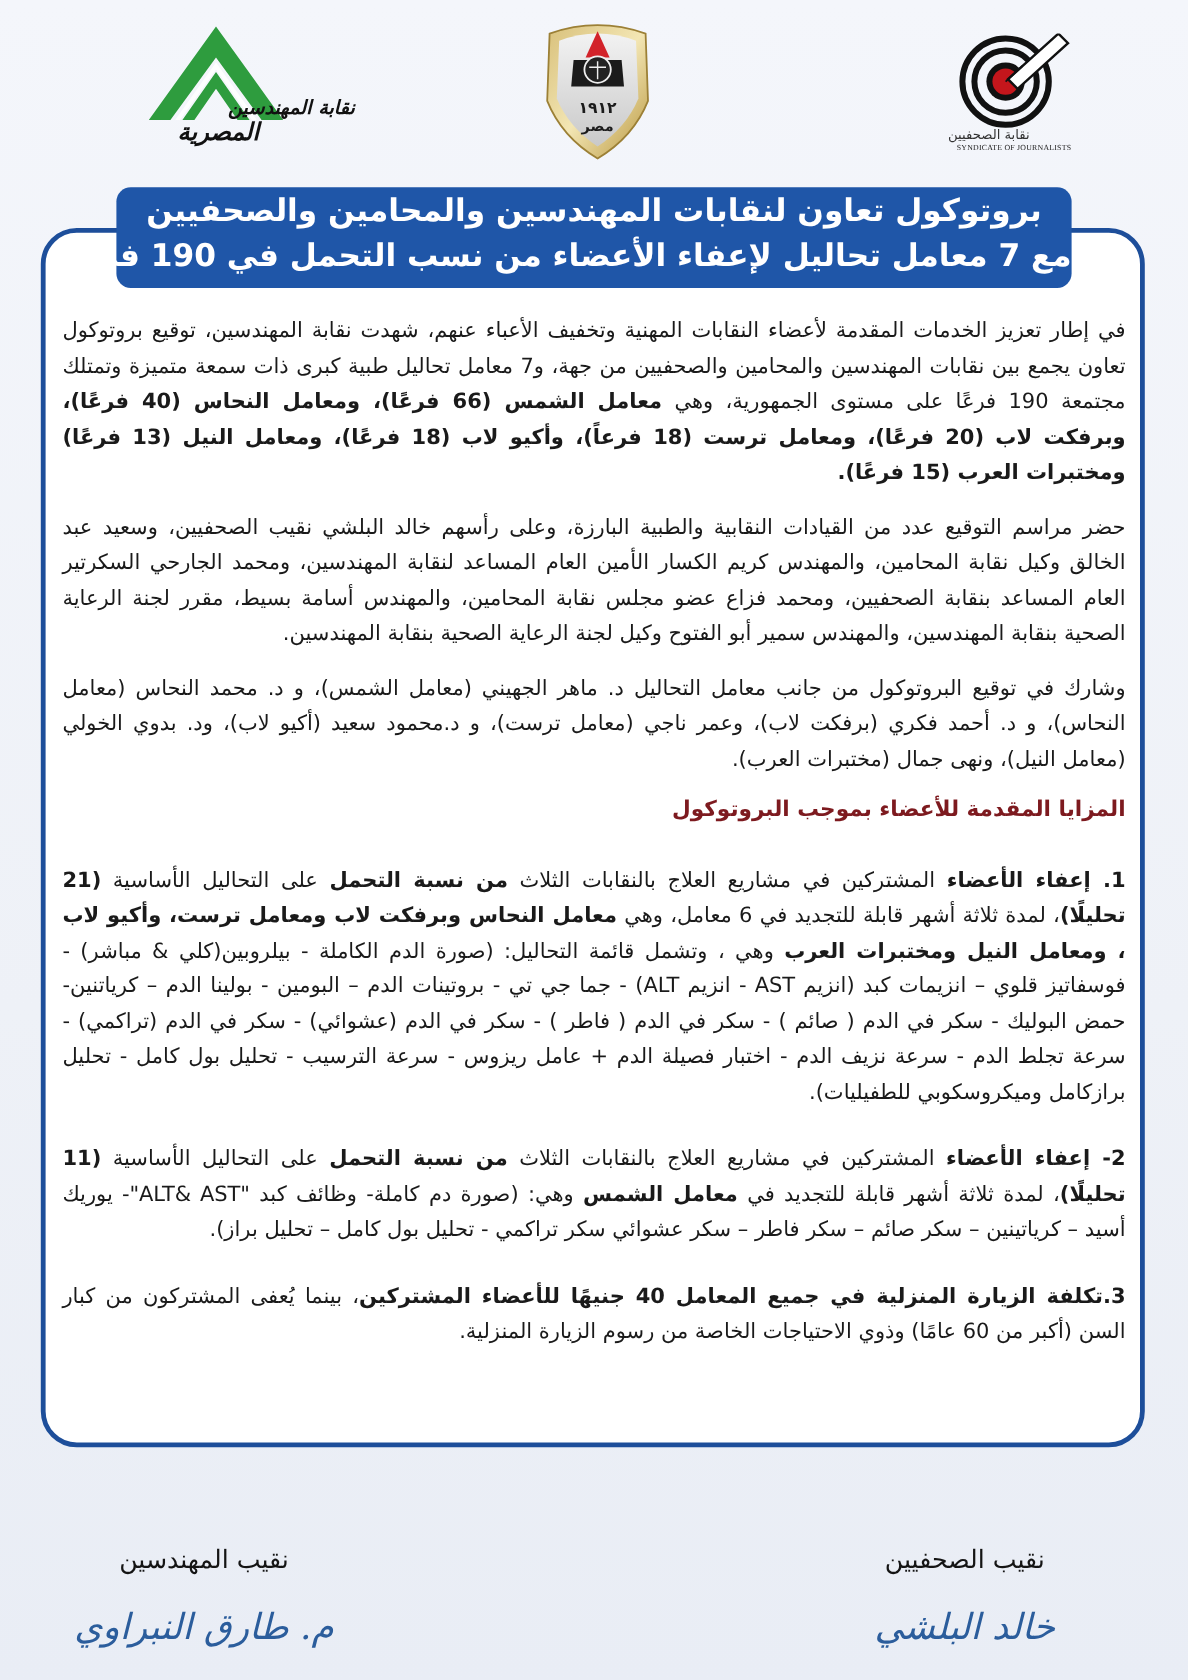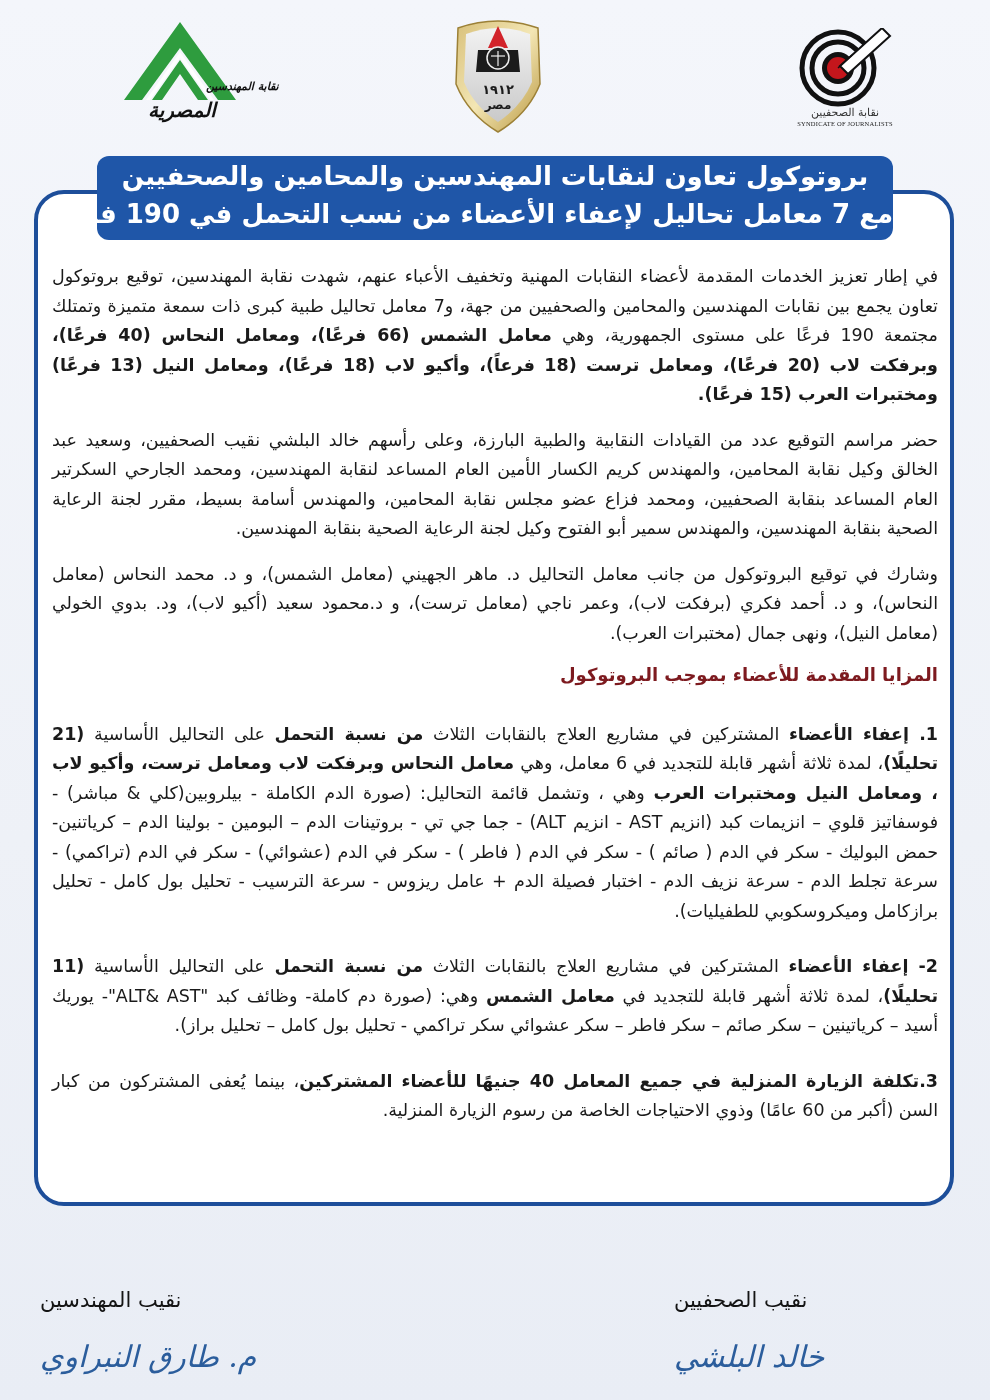--- a/index.html
+++ b/index.html
@@ -8,23 +8,23 @@
     background: linear-gradient(180deg, #f4f6fb 0%, #eef1f7 60%, #e9edf5 100%);
     font-family: "DejaVu Sans", sans-serif;
     position: relative;
     color: #1c1c1c;
   }
   .logos { position: absolute; top: 0; left: 0; width: 990px; height: 160px; }
   .logo { position: absolute; }
   .logo-eng { left: 118px; top: 18px; width: 180px; height: 110px; }
   .logo-law { left: 448px; top: 14px; width: 100px; height: 120px; }
   .logo-jour { left: 790px; top: 28px; width: 110px; height: 100px; }
-  .jour-text-ar { position: absolute; left: 0; top: 78px; width: 110px; text-align: center; font-size: 11px; color: #333; font-family: "DejaVu Serif", serif; direction: rtl; }
+  .jour-text-ar { position: absolute; left: 0; top: 78px; width: 110px; text-align: left; font-size: 11px; color: #333; font-family: "DejaVu Serif", serif; direction: rtl; }
   .jour-text-en { position: absolute; left: 0; top: 92px; width: 110px; text-align: center; font-size: 6.5px; color: #222; font-family: "Liberation Serif", serif; letter-spacing: 0.2px; }
-  .eng-text1 { position: absolute; left: 88px; top: 62px; font-size: 11px; font-weight: bold; font-style: italic; color: #111; direction: rtl; white-space: nowrap; font-family: "DejaVu Sans", sans-serif; }
+  .eng-text1 { position: absolute; left: 72px; top: 62px; font-size: 16px; font-weight: bold; font-style: italic; color: #111; direction: rtl; white-space: nowrap; font-family: "DejaVu Sans", sans-serif; }
   .eng-text2 { position: absolute; left: 30px; top: 80px; font-size: 20px; font-weight: bold; font-style: italic; color: #111; direction: rtl; white-space: nowrap; font-family: "DejaVu Sans", sans-serif; }
 
   .card {
     position: absolute; left: 34px; top: 190px; width: 920px; height: 1016px;
     border: 4px solid #1d4e9a; border-radius: 30px; background: #ffffff;
     box-sizing: border-box;
   }
   .banner {
     position: absolute; left: 97px; top: 156px; width: 796px; height: 84px;
     background: #1f56a8; border-radius: 12px; color: #ffffff;
@@ -41,21 +41,21 @@
   }
   .content p { margin: 0; }
   .para1 { margin-bottom: 16px !important; }
   .para2 { margin-bottom: 16px !important; font-family: "DejaVu Sans", sans-serif; letter-spacing: -0.2px; }
   .para3 { margin-bottom: 12px !important; letter-spacing: -0.2px; }
   .section-heading { color: #7d1a1f; font-weight: bold; font-size: 18px; margin-bottom: 30px !important; }
   .benefit { margin-bottom: 26px !important; letter-spacing: -0.1px; }
   b { font-weight: bold; }
 
   .signatures { position: absolute; left: 0; top: 1285px; width: 990px; height: 115px; direction: rtl; }
-  .sig { position: absolute; top: 0; width: 260px; text-align: left; }
+  .sig { position: absolute; top: 0; width: 260px; text-align: center; }
   .sig-title { font-size: 21px; color: #141414; font-family: "DejaVu Sans", sans-serif; line-height: 30px; }
   .sig-name { margin-top: 22px; font-size: 30px; color: #2b5d9c; font-style: italic; font-weight: normal; font-family: "DejaVu Serif", serif; line-height: 40px; }
   .sig-1 { right: 56px; }
   .sig-2 { left: 365px; }
   .sig-3 { left: 40px; }
 </style>
 </head>
 <body>
 
 <div class="logos">

